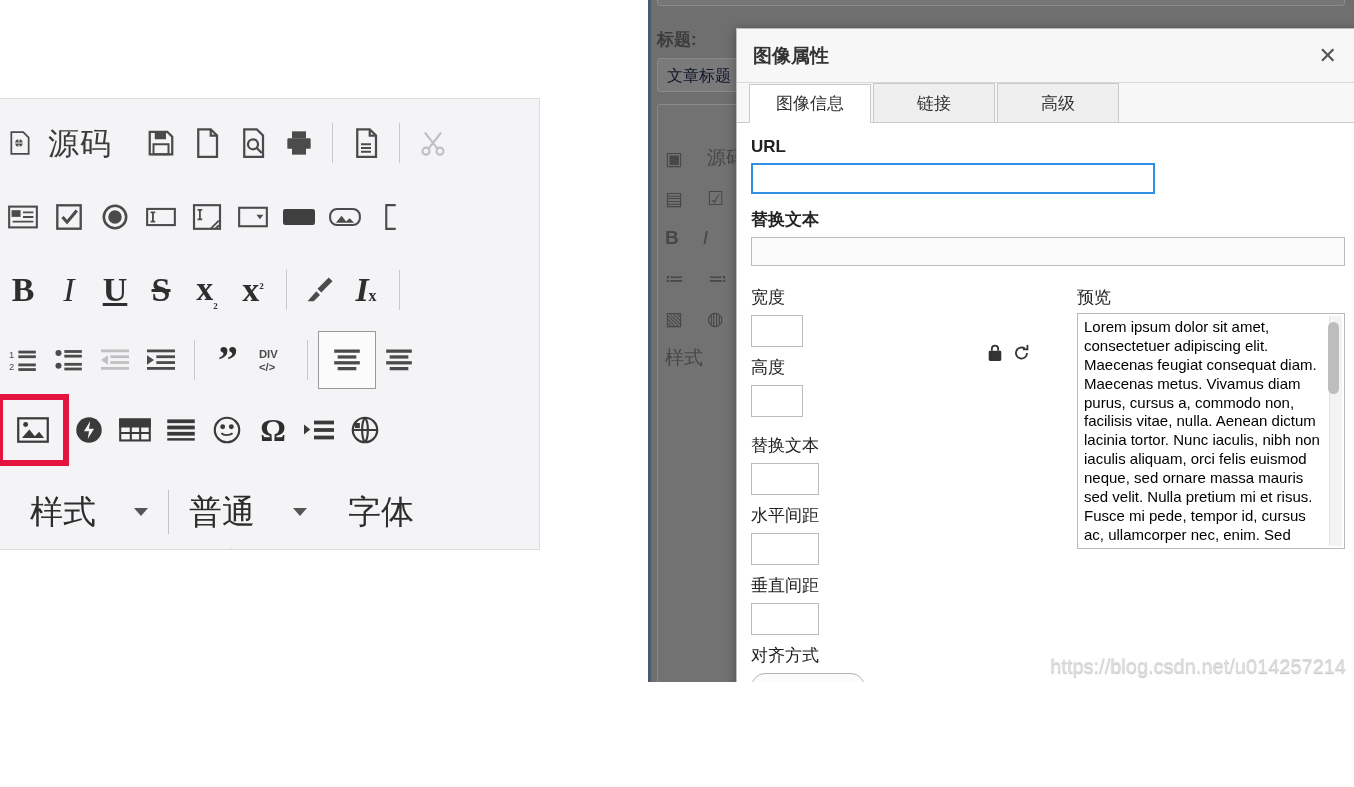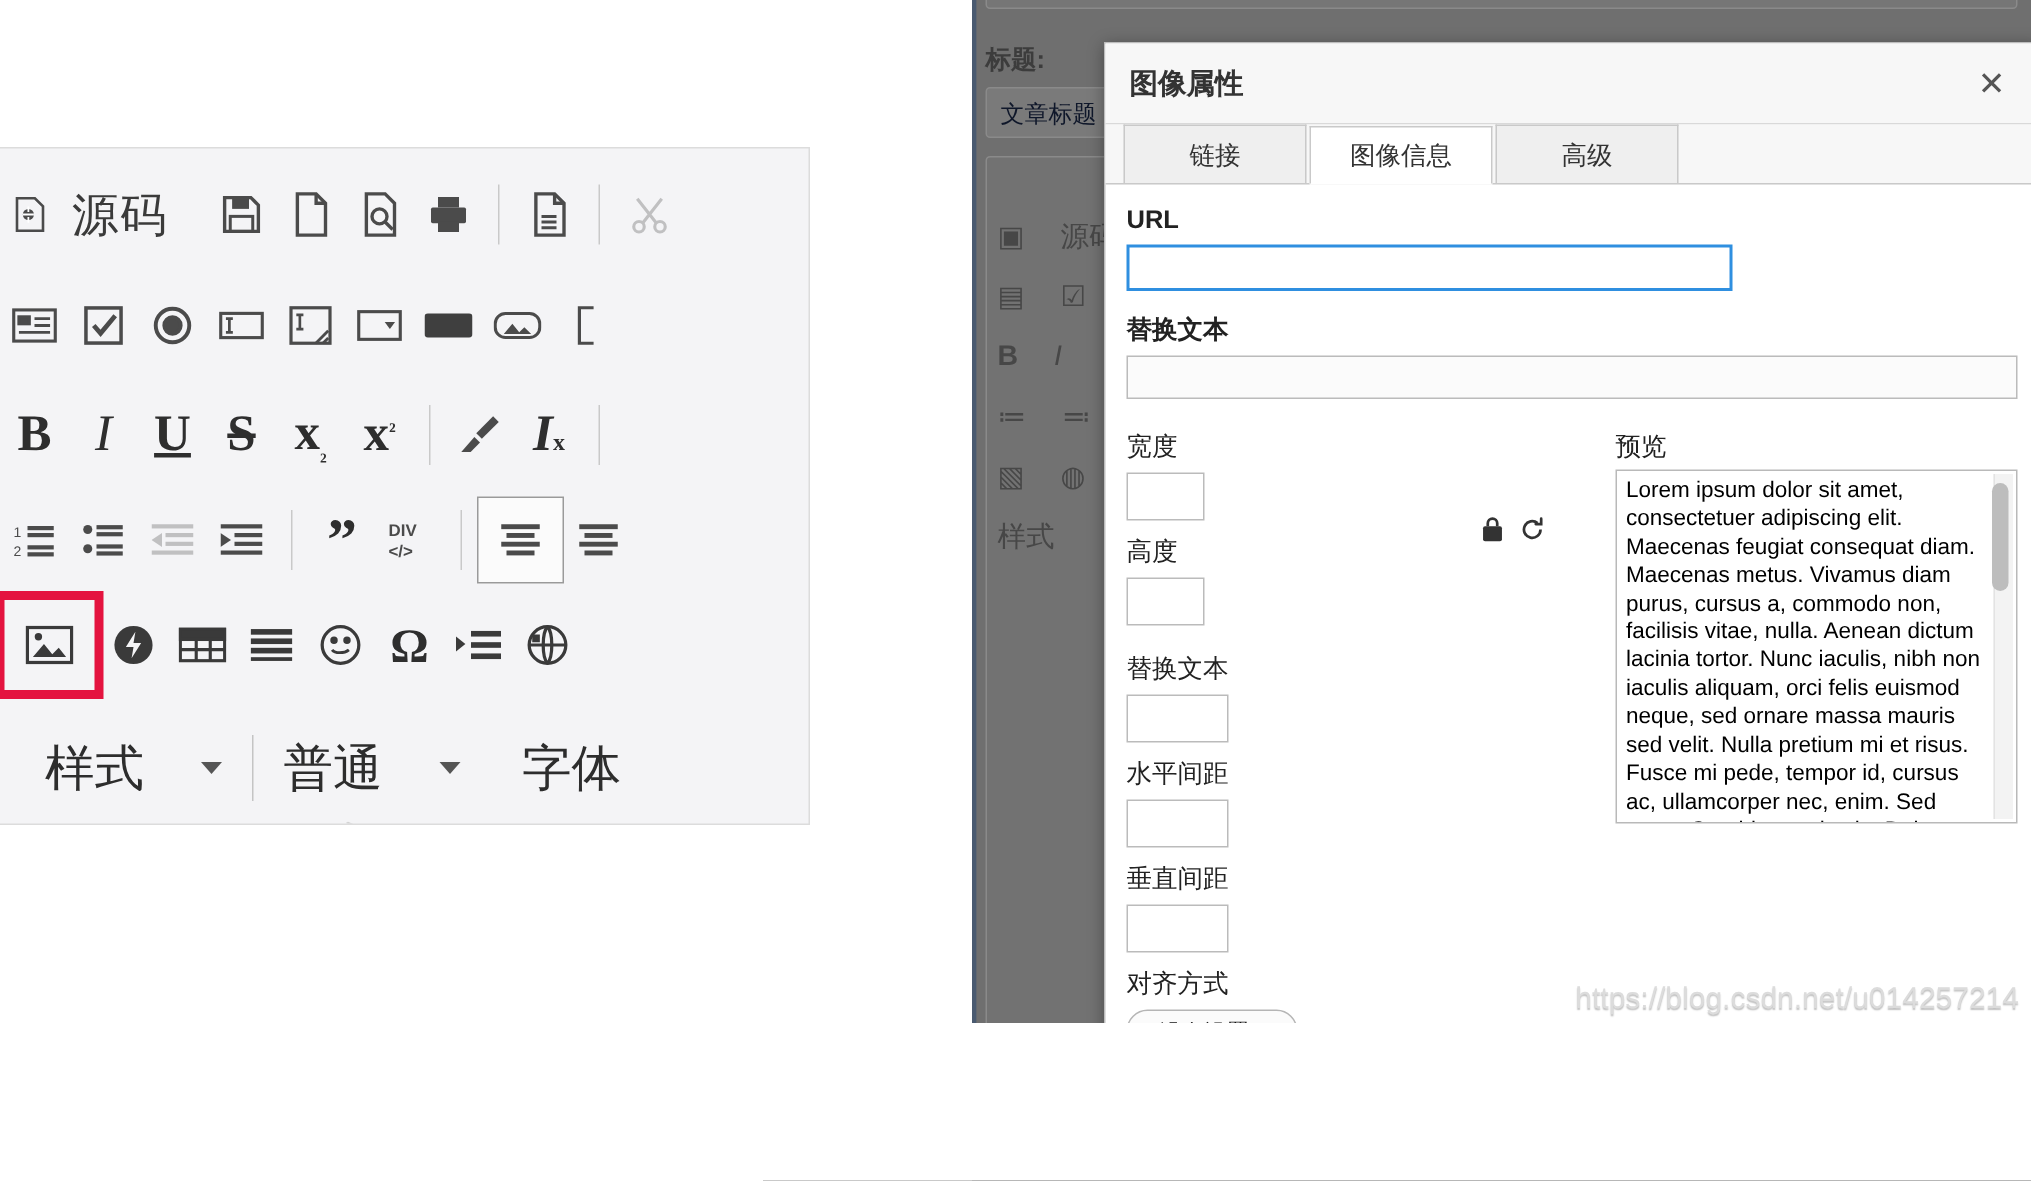--- a/index.html
+++ b/index.html
@@ -613,22 +613,22 @@
   </div>
 
   <div id="modal">
 
     <div id="modal-header">
       <span id="modal-title">图像属性</span>
       <span id="modal-close">✕</span>
     </div>
 
     <div id="tabstrip">
+      <div class="tab active">图像信息</div>
       <div class="tab">链接</div>
-      <div class="tab active">图像信息</div>
       <div class="tab">高级</div>
     </div>
 
     <div id="modal-body">
 
       <div class="fld-label">URL</div>
       <input id="url-input" type="text" value="" style="">
 
       <div class="fld-label" style="margin-top:14px">替换文本</div>
       <input id="alt-input" type="text" value="" style="">

